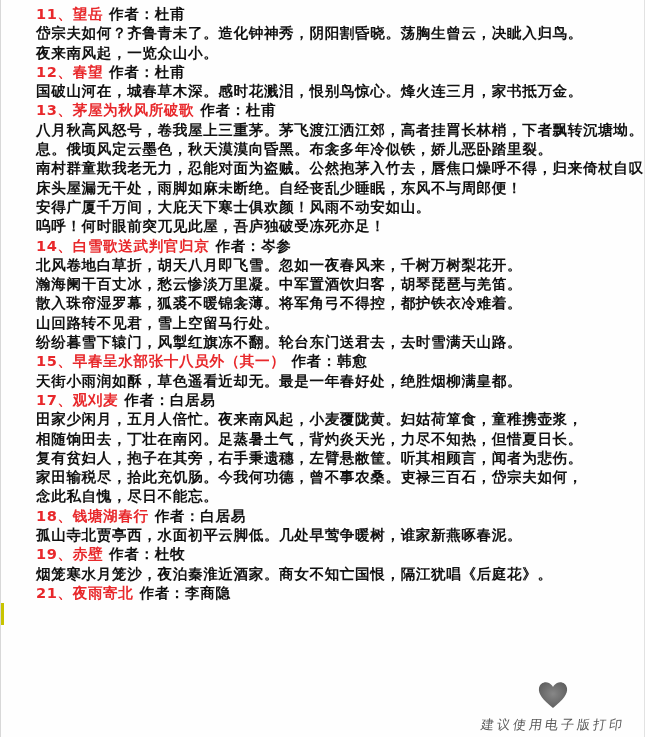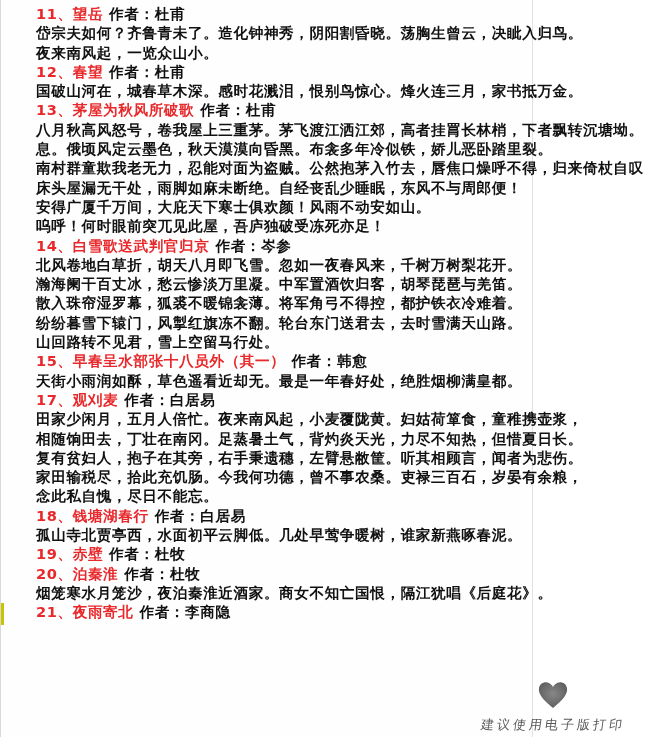--- a/index.html
+++ b/index.html
@@ -10,21 +10,21 @@
     body {
       width: 648px;
       height: 737px;
       overflow: hidden;
       position: relative;
       font-family: "DejaVu Sans", sans-serif;
     }
     .page {
       position: absolute;
       left: 0; top: 0;
-      width: 533px;
+      width: 645px;
       height: 737px;
       background: #fefefe;
       border-right: 1px solid #e2e2e2;
       border-left: 1px solid #d8d8d8;
       box-sizing: border-box;
     }
     .edge-mark {
       position: absolute;
       left: 0;
       top: 603px;
@@ -105,60 +105,57 @@
       <div class="line">呜呼！何时眼前突兀见此屋，吾庐独破受冻死亦足！</div>
     </div>
 
     <div>
       <div class="line title-line">
         <span class="title-text">14、</span><span class="title-text">白雪歌送武判官归京</span><span class="author-text">作者：</span><span>岑参</span>
       </div>
       <div class="line">北风卷地白草折，胡天八月即飞雪。忽如一夜春风来，千树万树梨花开。</div>
       <div class="line">瀚海阑干百丈冰，愁云惨淡万里凝。中军置酒饮归客，胡琴琵琶与羌笛。</div>
       <div class="line">散入珠帘湿罗幕，狐裘不暖锦衾薄。将军角弓不得控，都护铁衣冷难着。</div>
+      <div class="line">山回路转不见君，雪上空留马行处。</div>
       <div class="line">纷纷暮雪下辕门，风掣红旗冻不翻。轮台东门送君去，去时雪满天山路。</div>
-      <div class="line">山回路转不见君，雪上空留马行处。</div>
     </div>
 
     <div>
       <div class="line title-line">
         <span class="title-text">15、</span><span class="title-text">早春呈水部张十八员外（其一）</span><span class="author-text">作者：</span><span>韩愈</span>
       </div>
       <div class="line">天街小雨润如酥，草色遥看近却无。最是一年春好处，绝胜烟柳满皇都。</div>
     </div>
 
 
     <div>
       <div class="line title-line">
         <span class="title-text">17、</span><span class="title-text">观刈麦</span><span class="author-text">作者：</span><span>白居易</span>
       </div>
       <div class="line">田家少闲月，五月人倍忙。夜来南风起，小麦覆陇黄。妇姑荷箪食，童稚携壶浆，</div>
       <div class="line">相随饷田去，丁壮在南冈。足蒸暑土气，背灼炎天光，力尽不知热，但惜夏日长。</div>
       <div class="line">复有贫妇人，抱子在其旁，右手秉遗穗，左臂悬敝筐。听其相顾言，闻者为悲伤。</div>
-      <div class="line">家田输税尽，拾此充饥肠。今我何功德，曾不事农桑。吏禄三百石，岁晏有余粮，</div>
+      <div class="line">家田输税尽，拾此充饥肠。今我何功德，曾不事农桑。吏禄三百石，岱宗夫如何，</div>
       <div class="line">念此私自愧，尽日不能忘。</div>
     </div>
 
     <div>
       <div class="line title-line">
         <span class="title-text">18、</span><span class="title-text">钱塘湖春行</span><span class="author-text">作者：</span><span>白居易</span>
       </div>
       <div class="line">孤山寺北贾亭西，水面初平云脚低。几处早莺争暖树，谁家新燕啄春泥。</div>
     </div>
 
     <div>
       <div class="line title-line">
         <span class="title-text">19、</span><span class="title-text">赤壁</span><span class="author-text">作者：</span><span>杜牧</span>
       </div>
     </div>
 
     <div>
-      <div class="line title-line">
-        <span class="title-text">20、</span><span class="title-text">泊秦淮</span><span class="author-text">作者：</span><span>杜牧</span>
-      </div>
       <div class="line">烟笼寒水月笼沙，夜泊秦淮近酒家。商女不知亡国恨，隔江犹唱《后庭花》。</div>
     </div>
 
     <div>
       <div class="line title-line">
         <span class="title-text">21、</span><span class="title-text">夜雨寄北</span><span class="author-text">作者：</span><span>李商隐</span>
       </div>
 
     </div>
 

